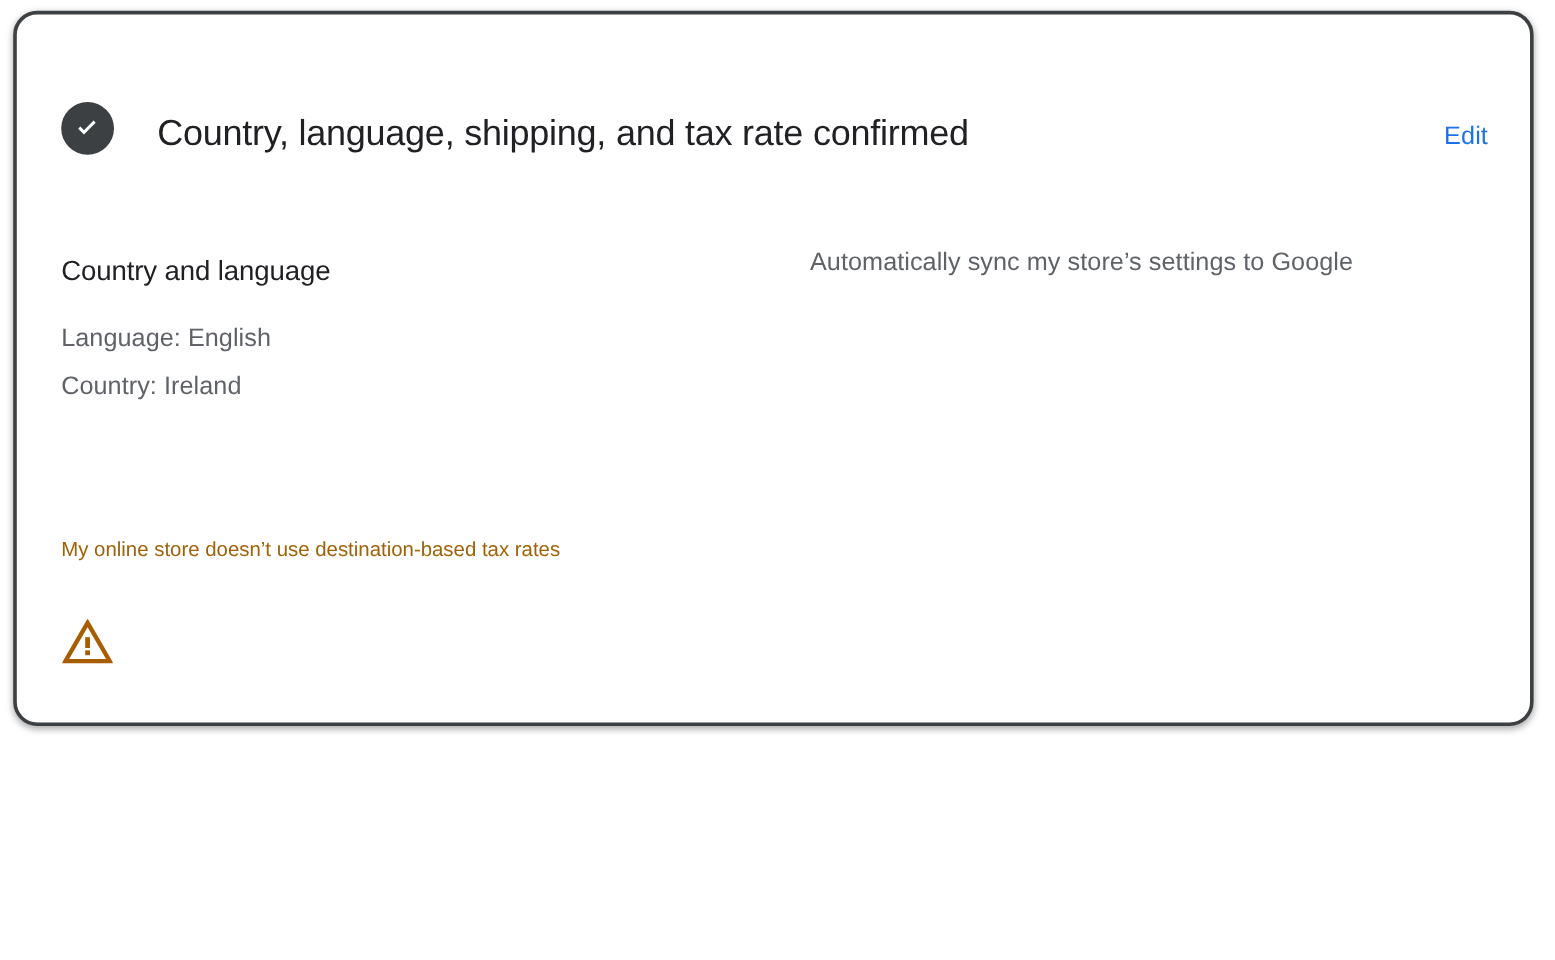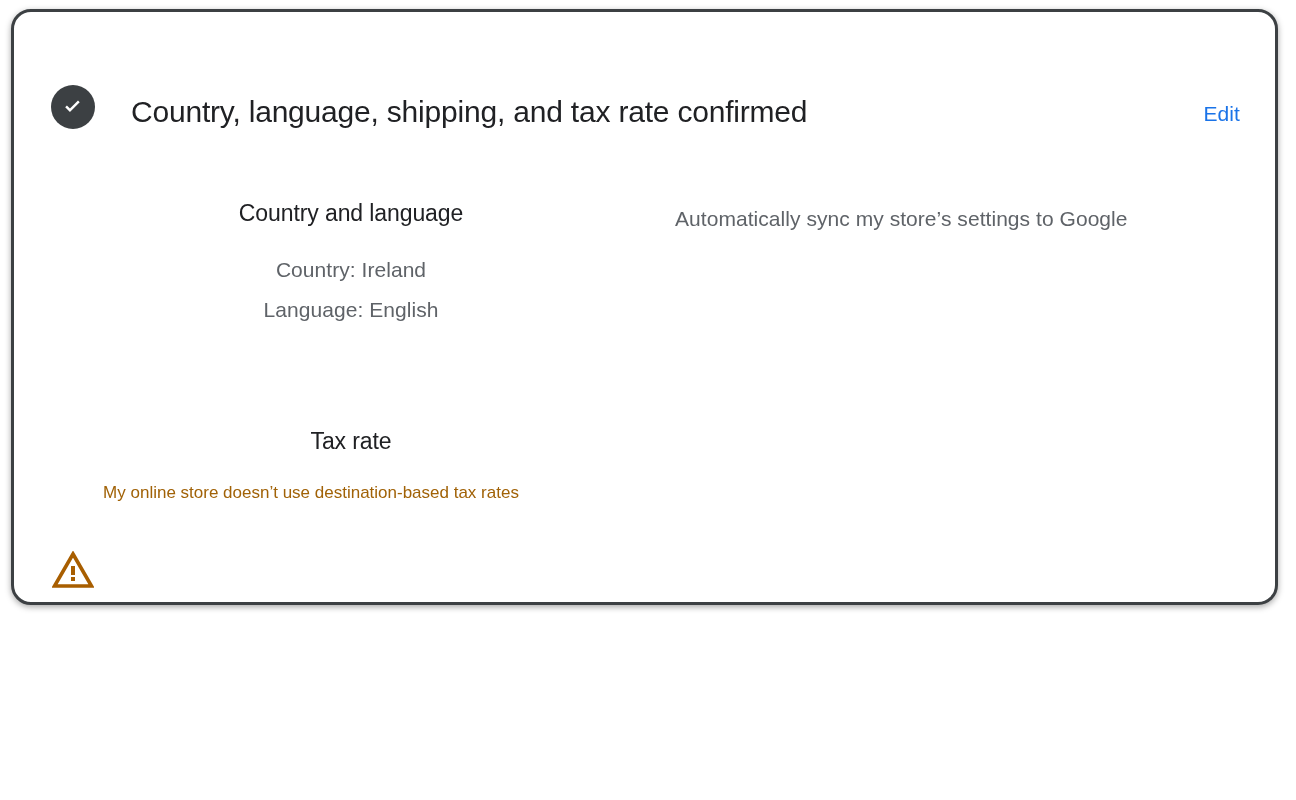--- a/index.html
+++ b/index.html
@@ -88,23 +88,22 @@
   .columns {
     position: absolute;
     left: 0;
     top: 186px;
     right: 0;
   }
 
   .col-left {
     position: absolute;
     left: 37px;
-    top: 0;
+    top: 12px;
     width: 600px;
-    text-align: center;
   }
 
   .col-right {
     position: absolute;
     left: 661px;
     top: 0;
     width: 560px;
   }
 
   .section-heading {
@@ -192,27 +191,26 @@
       <a class="edit-link">Edit</a>
     </div>
 
     <div class="columns">
 
       <div class="col-left">
 
         <div class="section">
           <h2 class="section-heading">Country and language</h2>
           <p class="section-body">
+            <span class="line">Language: English</span>
             <span class="line">Country: Ireland</span>
-            <span class="line">Language: English</span>
           </p>
         </div>
 
         <div class="section tax-block">
-          <h2 class="section-heading tight">Tax rate</h2>
           <p class="tax-body">My online store doesn’t use destination-based tax rates</p>
 
           <div class="warning">
             <span class="warning-icon">
               <svg width="42" height="38" viewBox="0 0 42 38" aria-hidden="true">
                 <path d="M21 3 39.5 35H2.5Z" fill="none" stroke="#a85e00" stroke-width="3.6" stroke-linejoin="miter"></path>
                 <rect x="19" y="15" width="4" height="9" fill="#a85e00"></rect>
                 <rect x="19" y="26" width="4" height="4" fill="#a85e00"></rect>
               </svg>
             </span>

